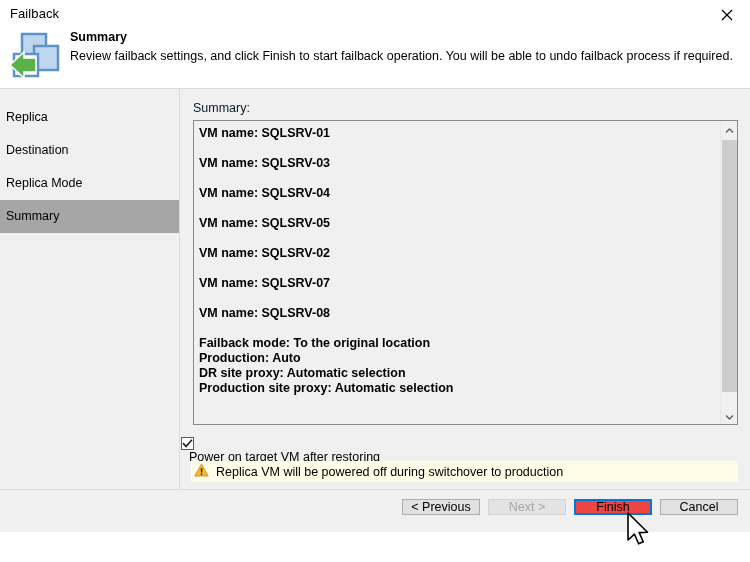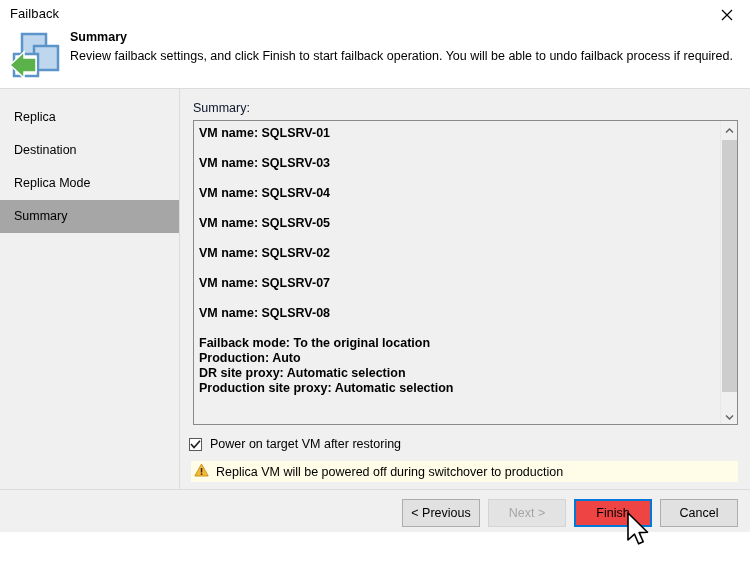--- a/index.html
+++ b/index.html
@@ -110,21 +110,21 @@
     width: 180px;
     height: 400px;
     background: #f0f0f0;
     border-right: 1px solid #dcdcdc;
     box-sizing: border-box;
   }
   .sidebar-item {
     position: relative;
     height: 33px;
     line-height: 33px;
-    padding-left: 14px;
+    padding-left: 6px;
     font-size: 12.5px;
     color: #000000;
     cursor: default;
     white-space: nowrap;
   }
   .sidebar-item.first { margin-top: 12px; }
   .sidebar-item.active {
     background: #a6a6a6;
   }
 
@@ -209,25 +209,26 @@
     top: 19px;
     width: 15px;
     height: 252px;
     background: #cdcdcd;
     cursor: default;
   }
 
   
   #poweron-row {
     position: absolute;
-    left: 8px;
+    left: 0;
     top: 348px;
     display: flex;
-    align-items: center;
-    cursor: default;
+    align-items: flex-start;
+    cursor: default;
+    flex-direction: column;
   }
   #poweron-checkbox {
     width: 13px;
     height: 13px;
     border: 1px solid #5a5a5a;
     background: #ffffff;
     box-sizing: border-box;
     display: flex;
     align-items: center;
     justify-content: center;
@@ -272,21 +273,21 @@
     width: 750px;
     height: 43px;
     background: #f0f0f0;
     border-top: 1px solid #dcdcdc;
     box-sizing: border-box;
   }
   .wiz-button {
     position: absolute;
     top: 9px;
     width: 78px;
-    height: 28px;
+    height: 16px;
     background: #e1e1e1;
     border: 1px solid #adadad;
     box-sizing: border-box;
     font-family: "Liberation Sans", sans-serif;
     font-size: 12.5px;
     color: #000000;
     display: flex;
     align-items: center;
     justify-content: center;
     cursor: default;

